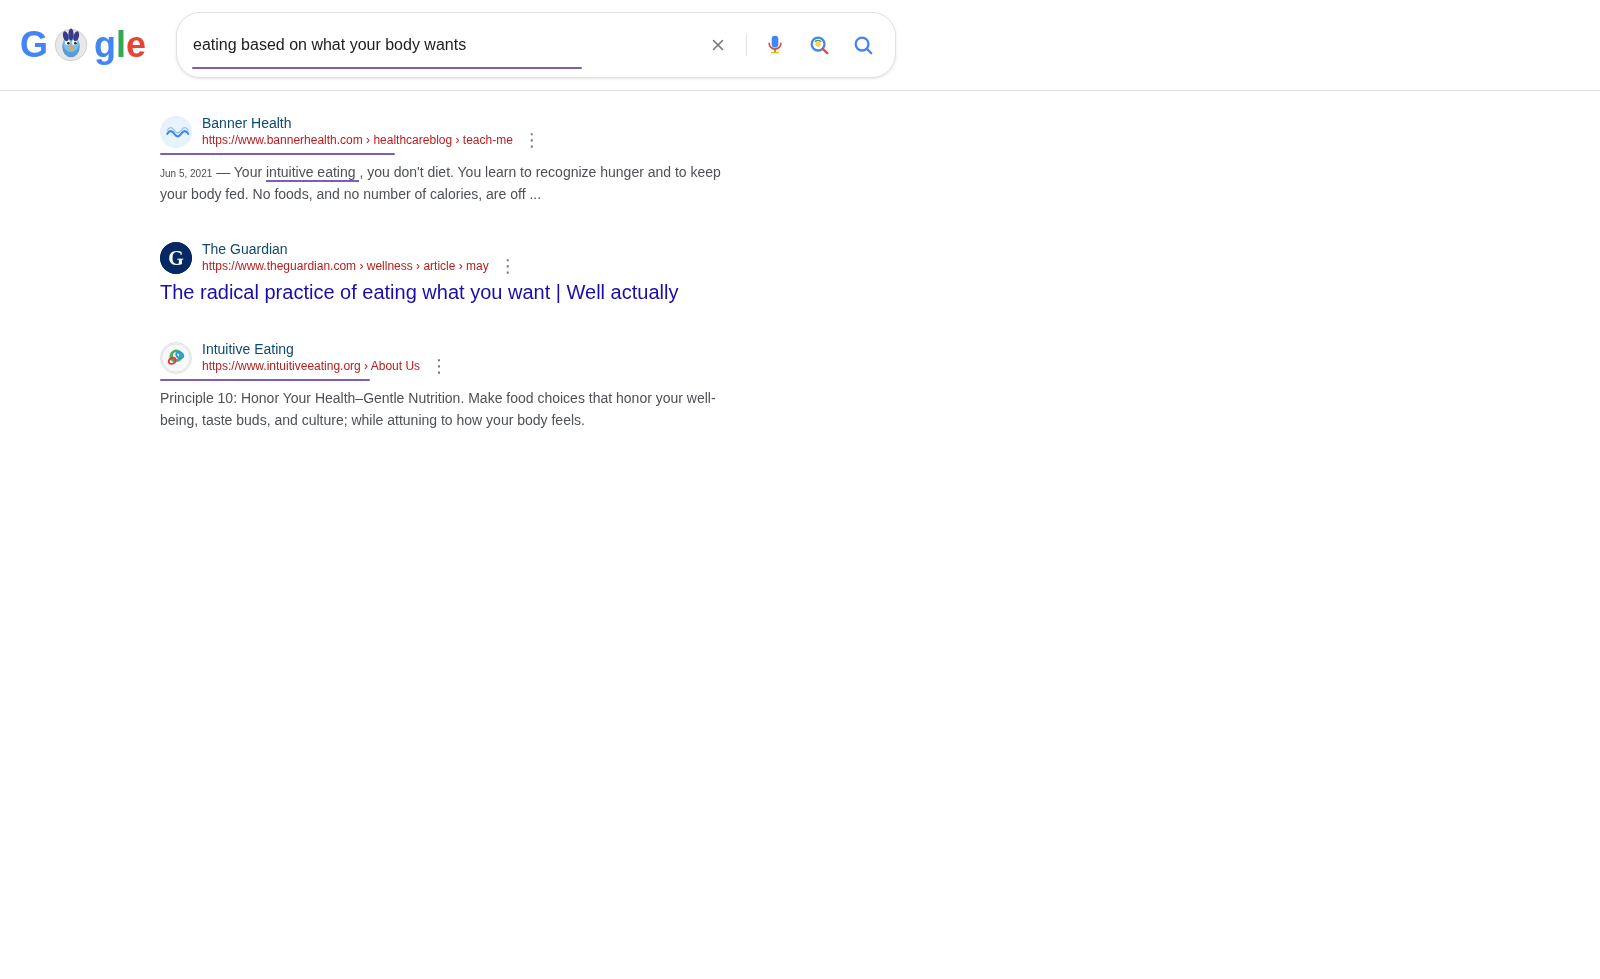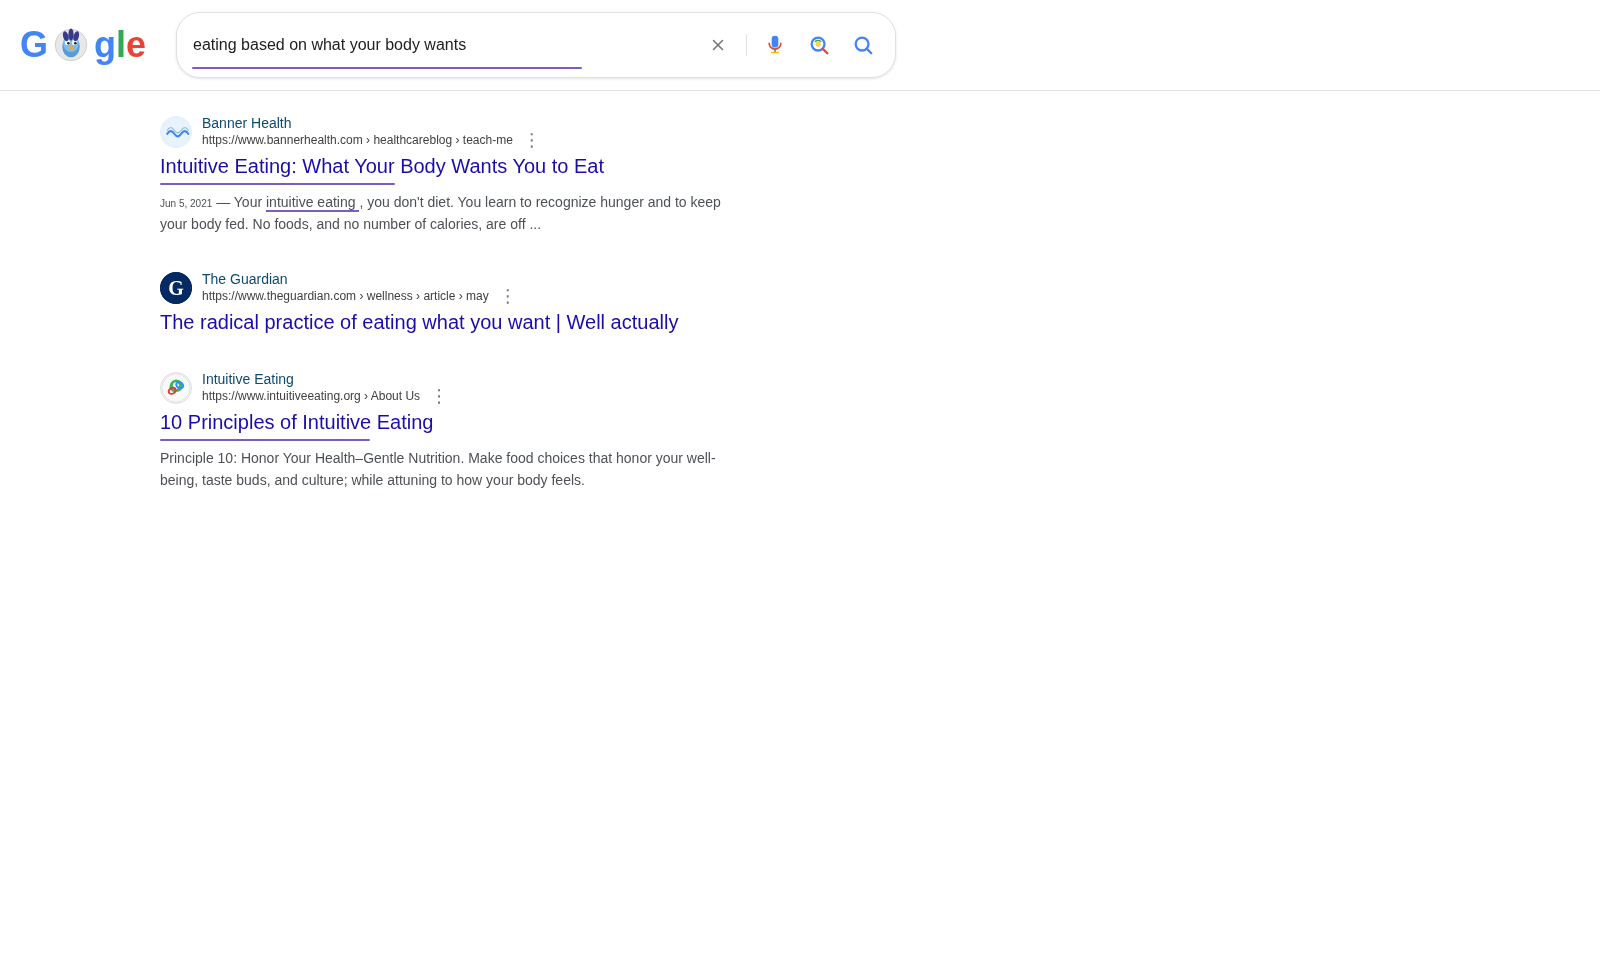--- a/index.html
+++ b/index.html
@@ -147,21 +147,21 @@
     }
 
     .source-name {
       font-size: 14px;
       color: #0c4a6e;
       font-weight: normal;
     }
 
     .source-url {
       font-size: 12px;
-      color: #404040;
+      color: #b91c1c;
     }
 
     .source-row {
       display: flex;
       align-items: center;
       gap: 6px;
     }
 
     .three-dots {
       color: #70757a;
@@ -316,21 +316,20 @@
         </svg>
       </div>
       <div class="source-info">
         <span class="source-name">Banner Health</span>
         <div class="source-row">
           <span class="source-url">https://www.bannerhealth.com › healthcareblog › teach-me</span>
           <span class="three-dots">⋮</span>
         </div>
       </div>
     </div>
-    <a class="result-title" href="#">Intuitive Eating: What Your Body Wants You to Eat</a>
     <div class="title-underline" style="width: 235px;"></div>
     <div class="result-snippet">
       <span class="result-date">Jun 5, 2021</span>
       <span> — Your </span>
       <span style="position:relative; display:inline;">
         <span>intuitive eating</span>
         <span style="position:absolute; bottom:-2px; left:0; width:100%; height:2px; background:#7c5cbf; display:block;"></span>
       </span>
       <span>, you don't diet. You learn to recognize hunger and to keep your body fed. No foods, and no number of calories, are off ...</span>
     </div>
@@ -367,20 +366,19 @@
         </svg>
       </div>
       <div class="source-info">
         <span class="source-name">Intuitive Eating</span>
         <div class="source-row">
           <span class="source-url">https://www.intuitiveeating.org › About Us</span>
           <span class="three-dots">⋮</span>
         </div>
       </div>
     </div>
-    <a class="result-title" href="#">10 Principles of Intuitive Eating</a>
     <div class="title-underline" style="width: 210px;"></div>
     <div class="result-snippet">
       <span>Principle 10: Honor Your Health–Gentle Nutrition. Make food choices that honor your well-being, taste buds, and culture; while attuning to how your body feels.</span>
     </div>
   </div>
 
 </div>
 
 </body></html>

